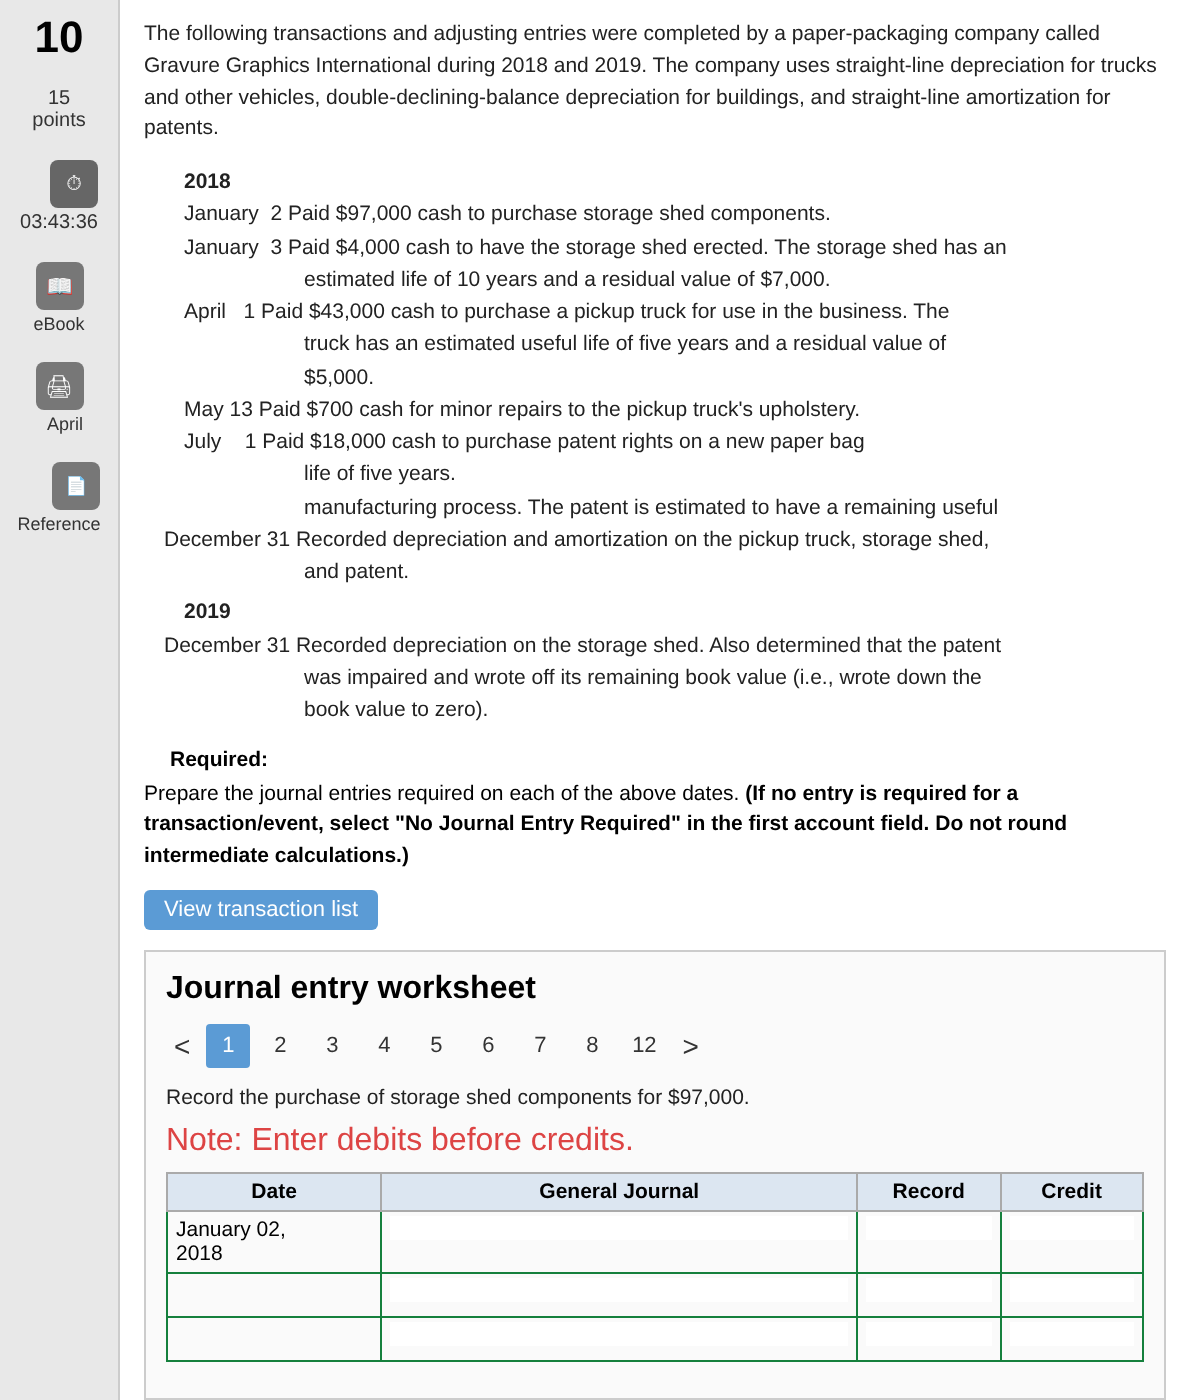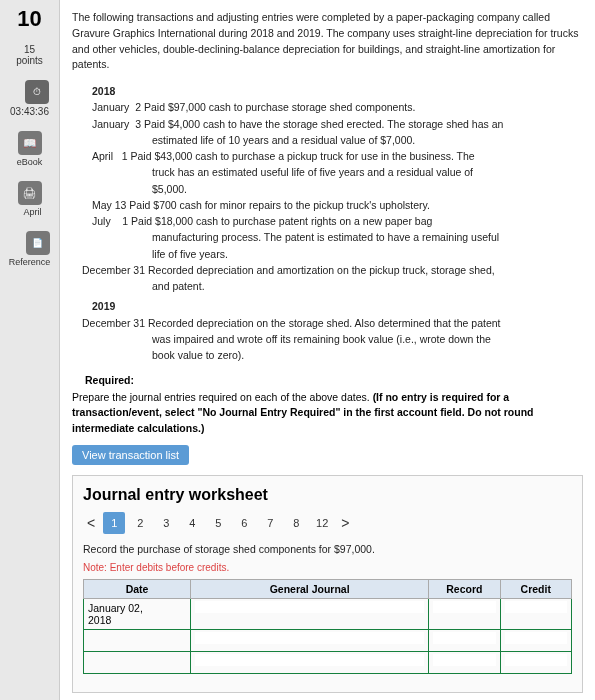--- a/index.html
+++ b/index.html
@@ -170,21 +170,21 @@
     }
 
     .entry-description {
       font-size: 10.5px;
       color: #222;
       margin-bottom: 6px;
       line-height: 1.4;
     }
 
     .note-text {
-      font-size: 10px;
+      font-size: 16px;
       color: #d44;
       margin-bottom: 6px;
       font-style: normal;
     }
 
     .journal-table {
       width: 100%;
       border-collapse: collapse;
       margin-bottom: 8px;
     }
@@ -274,22 +274,22 @@
       <div style="margin-left:60px;">truck has an estimated useful life of five years and a residual value of</div>
       <div style="margin-left:60px;">$5,000.</div>
     </div>
     <div style="margin-left:20px;">
       <span>May 13 </span>
       <span>Paid $700 cash for minor repairs to the pickup truck's upholstery.</span>
     </div>
     <div style="margin-left:20px;">
       <span>July &nbsp;&nbsp;&nbsp;1 </span>
       <span>Paid $18,000 cash to purchase patent rights on a new paper bag</span>
+      <div style="margin-left:60px;">life of five years.</div>
       <div style="margin-left:60px;">manufacturing process. The patent is estimated to have a remaining useful</div>
-      <div style="margin-left:60px;">life of five years.</div>
     </div>
     <div style="margin-left:10px;">
       <span>December 31 </span>
       <span>Recorded depreciation and amortization on the pickup truck, storage shed,</span>
       <div style="margin-left:70px;">and patent.</div>
     </div>
 
     <div class="year-label" style="margin-top:4px;">2019</div>
     <div style="margin-left:10px;">
       <span>December 31 </span>

